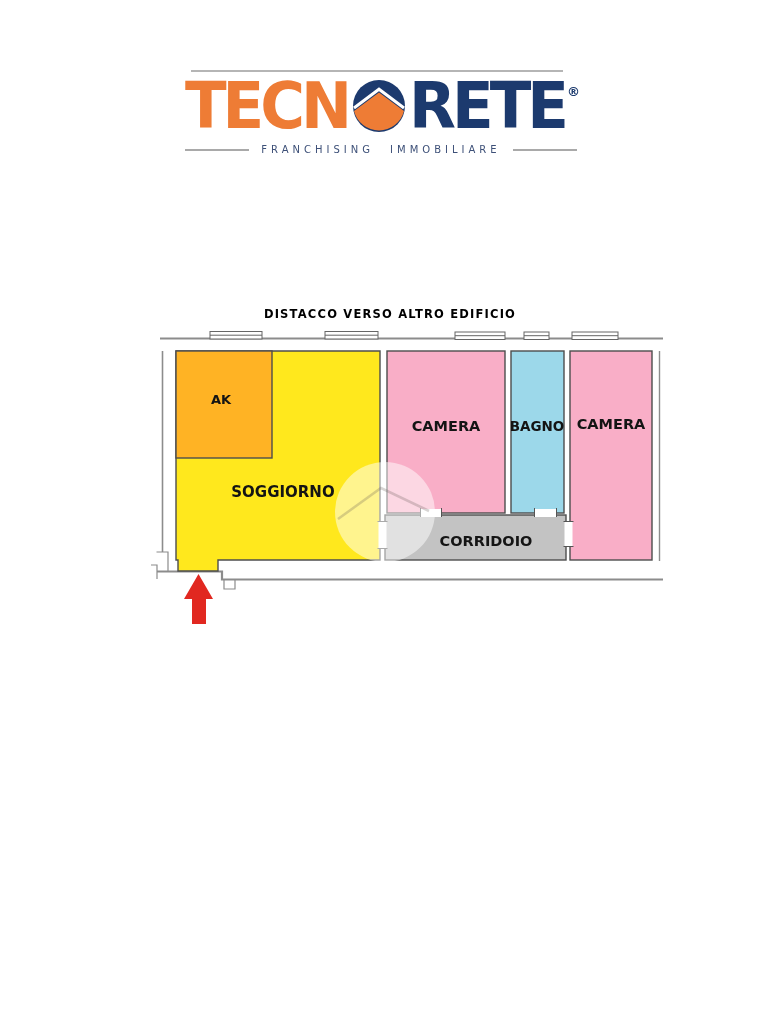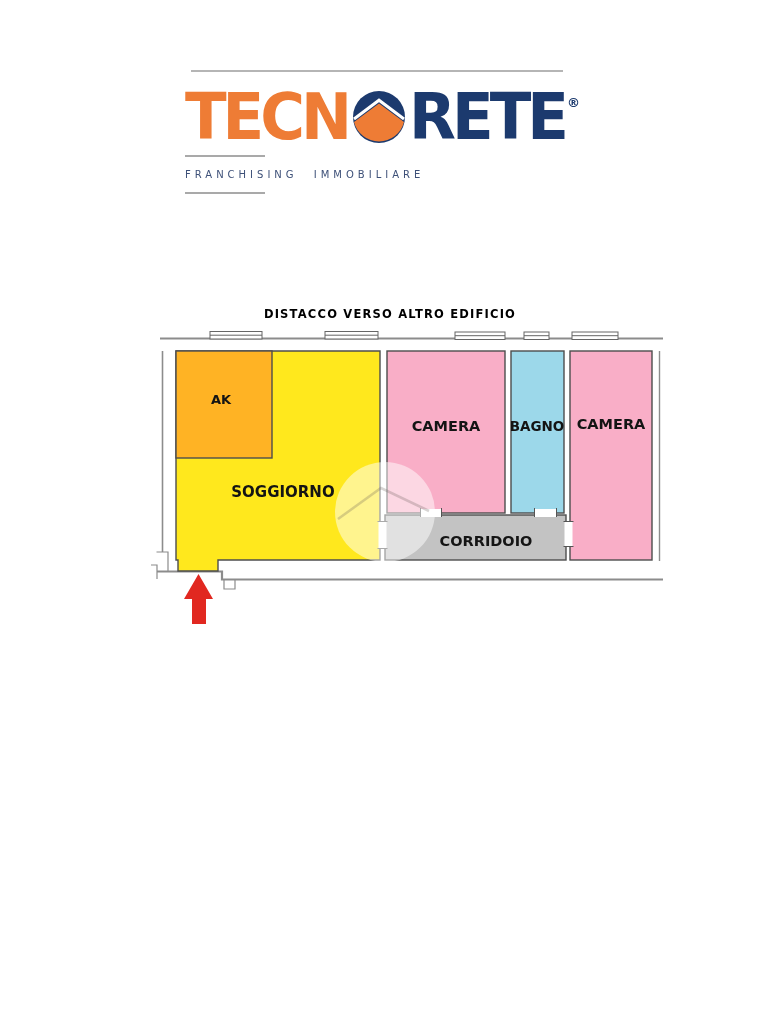--- a/index.html
+++ b/index.html
@@ -2,29 +2,29 @@
 <html><head>
 <meta charset="utf-8">
 <style>
   html,body{margin:0;padding:0;background:#ffffff;}
   .page{position:relative;width:768px;height:1024px;background:#ffffff;overflow:hidden;
         font-family:"DejaVu Sans",sans-serif;}
 
   
   .logo-block{position:absolute;left:185px;top:70px;width:392px;}
   .logo-rule{height:2px;width:372px;margin-left:6px;background:#b5b5b5;}
-  .logo-row{display:flex;align-items:center;margin-top:13px;height:64px;}
+  .logo-row{display:flex;align-items:center;margin-top:2px;height:64px;}
   .logo-word{font-weight:bold;font-size:61px;letter-spacing:-4px;line-height:64px;
              transform:scaleY(1.04);white-space:nowrap;}
   .t-orange{color:#ee7c35;}
   .t-navy{color:#1c3a6e;}
   .logo-house{margin:0 3px 0 4px;flex:0 0 auto;}
   .t-reg{color:#1c3a6e;font-size:13px;font-weight:bold;align-self:flex-start;
          margin-top:10px;margin-left:2px;letter-spacing:0;}
-  .tagline-row{display:flex;align-items:flex-start;justify-content:center;margin-top:6px;gap:12px;flex-direction:column;}
+  .tagline-row{display:flex;align-items:center;justify-content:center;margin-top:6px;gap:12px;}
   .tag-line{display:block;width:80px;height:2px;background:#a9a9a9;}
   .tag-text{color:#3d5078;font-size:10px;letter-spacing:4px;word-spacing:9px;white-space:nowrap;}
 
   
   .plan-wrap{position:absolute;left:150px;top:296px;width:525px;height:345px;text-align:right;}
   .plan-title{font-weight:bold;letter-spacing:1.2px;}
   .room-label{font-weight:bold;fill:#141414;}
 </style>
 </head>
 <body>

